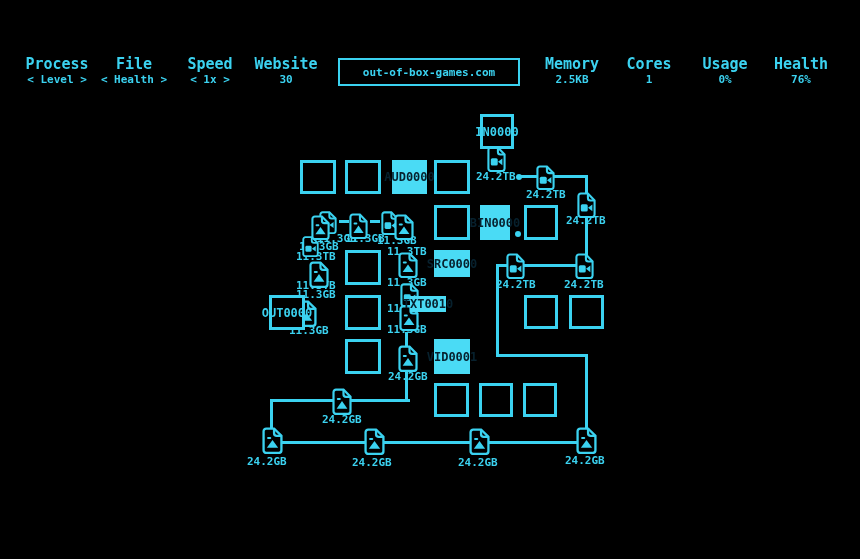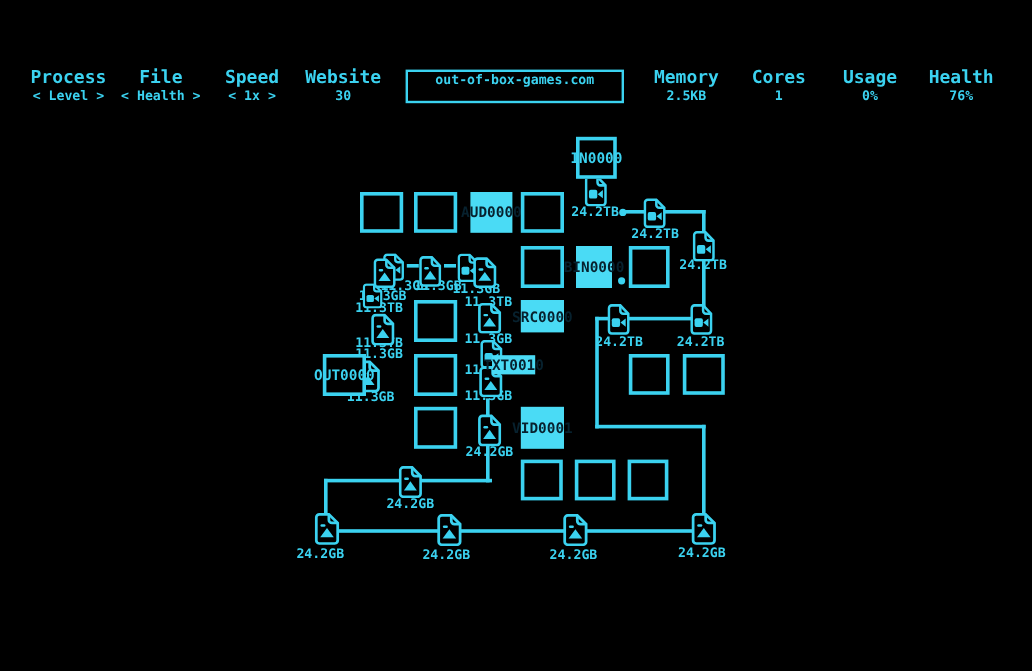--- a/index.html
+++ b/index.html
@@ -10,21 +10,21 @@
     font-weight:bold;
   }
   
   #hud{position:absolute;left:0;top:0;width:860px;height:95px;}
   .stat{position:absolute;width:110px;text-align:center;color:var(--accent);}
   .stat .lbl{font-size:15px;line-height:13px;}
   .stat .val{font-size:11px;line-height:13px;margin-top:2px;}
   #site-box{
     position:absolute;left:338px;top:58px;width:182px;height:28px;
     border:2px solid var(--accent);box-sizing:border-box;
-    display:flex;justify-content:center;
+    display:flex;align-items:center;justify-content:center;
     color:var(--accent);font-size:11px;
   }
   
   #board{position:absolute;left:0;top:0;width:860px;height:559px;}
   .line{position:absolute;background:var(--accent);}
   .sizelabel{
     position:absolute;color:var(--accent);font-size:11px;line-height:12px;
     white-space:nowrap;
   }
   .file{position:absolute;}

